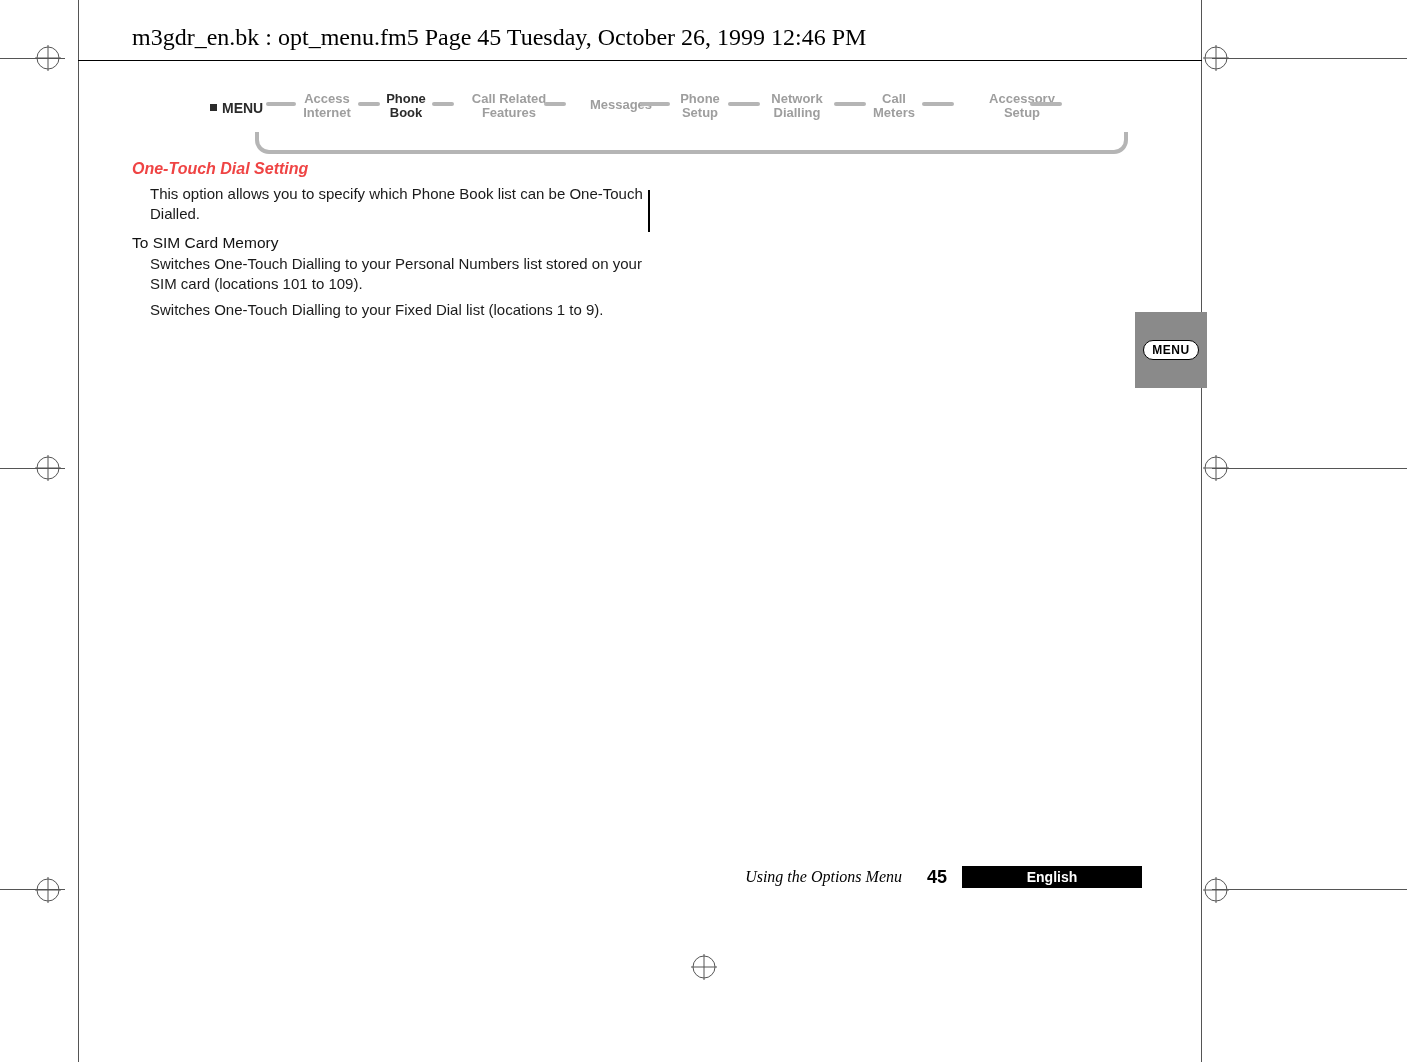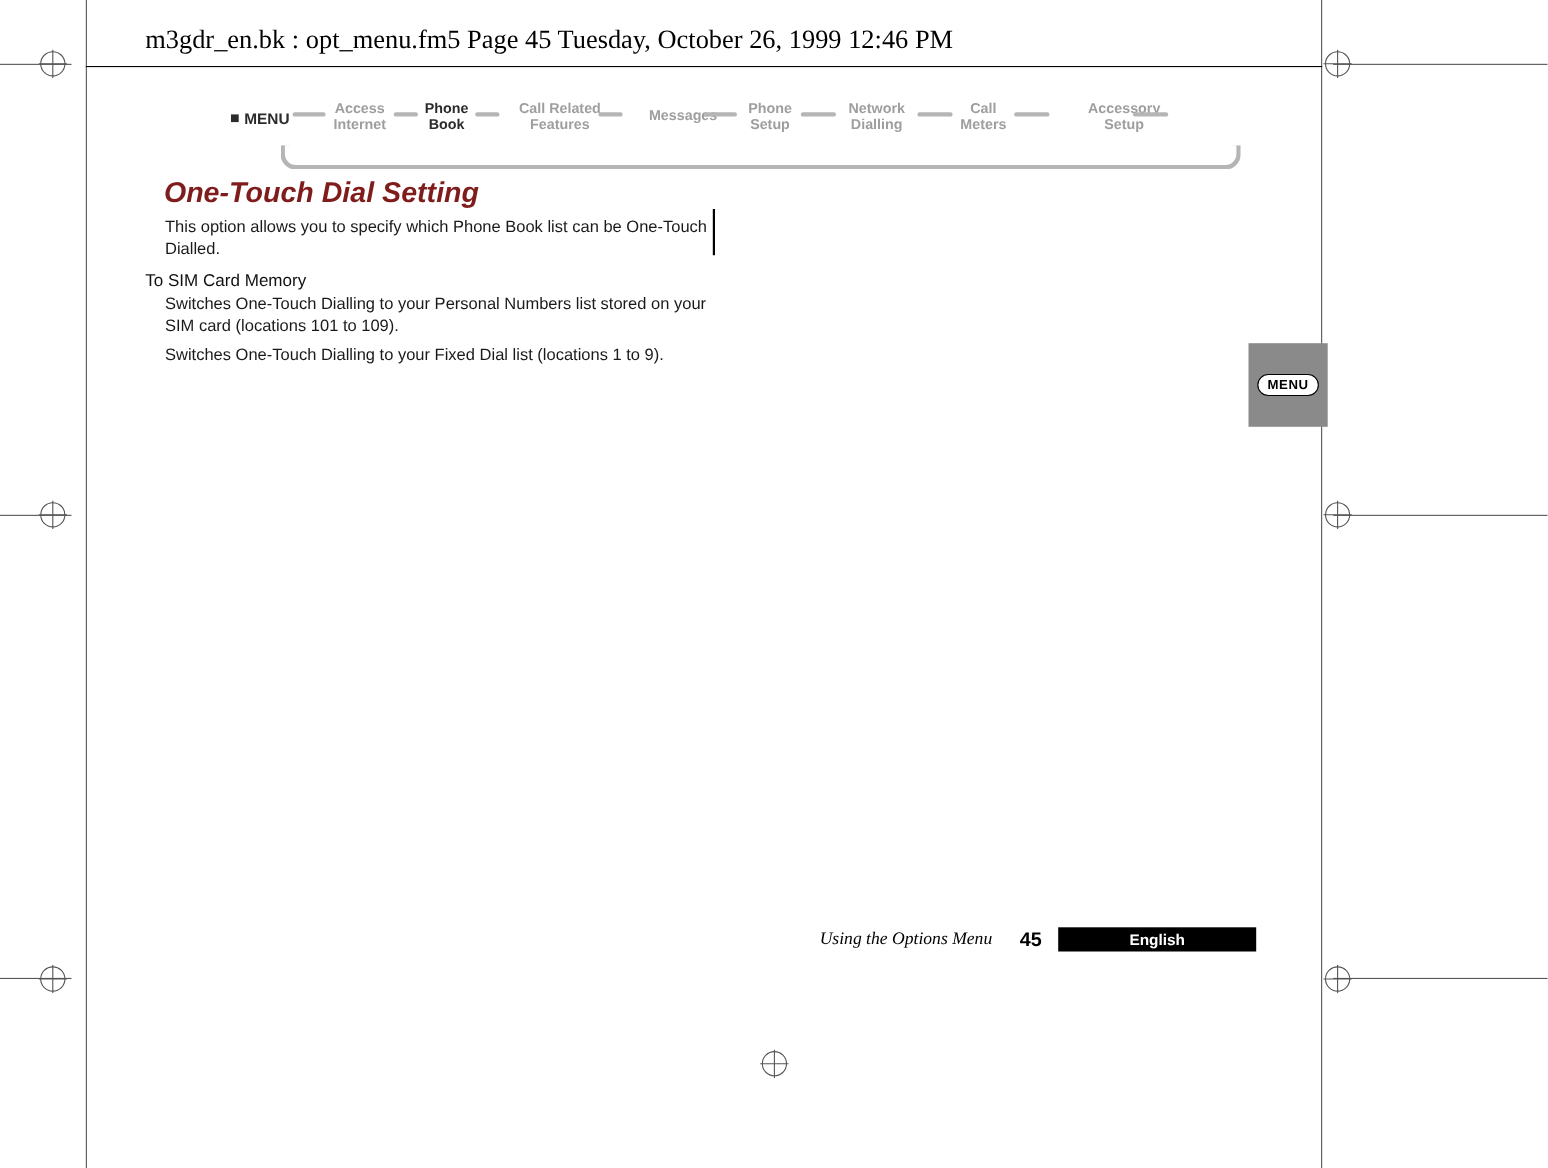--- a/index.html
+++ b/index.html
@@ -20,34 +20,34 @@
   .menu-strip .mlabel{position:absolute;font-family:Arial,Helvetica,sans-serif;color:#9e9e9e;font-size:13px;text-align:center;font-weight:600;}
   .menu-strip .mlabel.dark{color:#2b2b2b;}
   .menu-strip .mlabel span{display:block;line-height:14px;}
   .menu-strip .menuword{position:absolute;left:0;top:8px;font-weight:700;font-size:14px;color:#2b2b2b;font-family:Arial,Helvetica,sans-serif;}
   .menu-strip .menuword::before{content:"";display:inline-block;width:7px;height:7px;background:#2b2b2b;margin-right:5px;vertical-align:2px;}
   .menu-strip .bar{position:absolute;height:4px;background:#b5b5b5;border-radius:2px;}
   .menu-strip .curve{position:absolute;left:45px;top:40px;width:865px;height:18px;border:4px solid #b5b5b5;border-top:none;border-radius:0 0 14px 14px;}
 
   
   .content{position:absolute;left:132px;top:160px;width:520px;font-family:Arial,Helvetica,sans-serif;color:#1a1a1a;}
-  .section-title{font-family:Arial,Helvetica,sans-serif;font-weight:700;font-style:italic;font-size:26px;color:#7f1d1d;margin:0 0 6px 17px;}
+  .section-title{font-family:Arial,Helvetica,sans-serif;font-weight:700;font-style:italic;font-size:16px;color:#ef4444;margin:0 0 6px 0;}
   .body-text{font-size:15px;line-height:20px;margin:2px 0 6px 18px;}
   .sub-head{font-weight:400;font-size:15.5px;margin:10px 0 2px 0;color:#111;}
   .note-line{font-style:italic;font-size:15px;margin:2px 0 4px 18px;}
   .note-line .hand{display:inline-block;width:26px;vertical-align:-3px;margin-right:4px;}
 
   .text-divider{position:absolute;left:648px;top:190px;width:2px;height:42px;background:#000;}
 
   
   .side-tab{position:absolute;right:200px;top:312px;width:72px;height:76px;background:#8a8a8a;display:flex;align-items:center;justify-content:center;}
   .side-tab .pill{border:1.5px solid #000;border-radius:14px;padding:2px 8px;background:#fff;font-family:Arial,Helvetica,sans-serif;font-weight:700;font-size:12px;letter-spacing:0.5px;}
 
   
-  .footer{position:absolute;left:132px;right:205px;bottom:143px;height:26px;}
+  .footer{position:absolute;left:132px;right:205px;bottom:120px;height:26px;}
   .foot-left{position:absolute;right:300px;bottom:2px;font-style:italic;font-family:"Times New Roman",serif;font-size:16px;}
   .foot-pg{position:absolute;right:255px;bottom:0;font-family:Arial,Helvetica,sans-serif;font-weight:700;font-size:18px;}
   .foot-lang{position:absolute;right:60px;bottom:0;width:180px;height:22px;background:#000;color:#fff;font-family:Arial,Helvetica,sans-serif;font-weight:700;font-size:14px;display:flex;align-items:center;justify-content:center;}
 
   .center-reg{position:absolute;left:50%;bottom:28px;transform:translateX(-50%);width:26px;height:26px;}
 </style>
 </head>
 <body>
 
 <div class="page">

